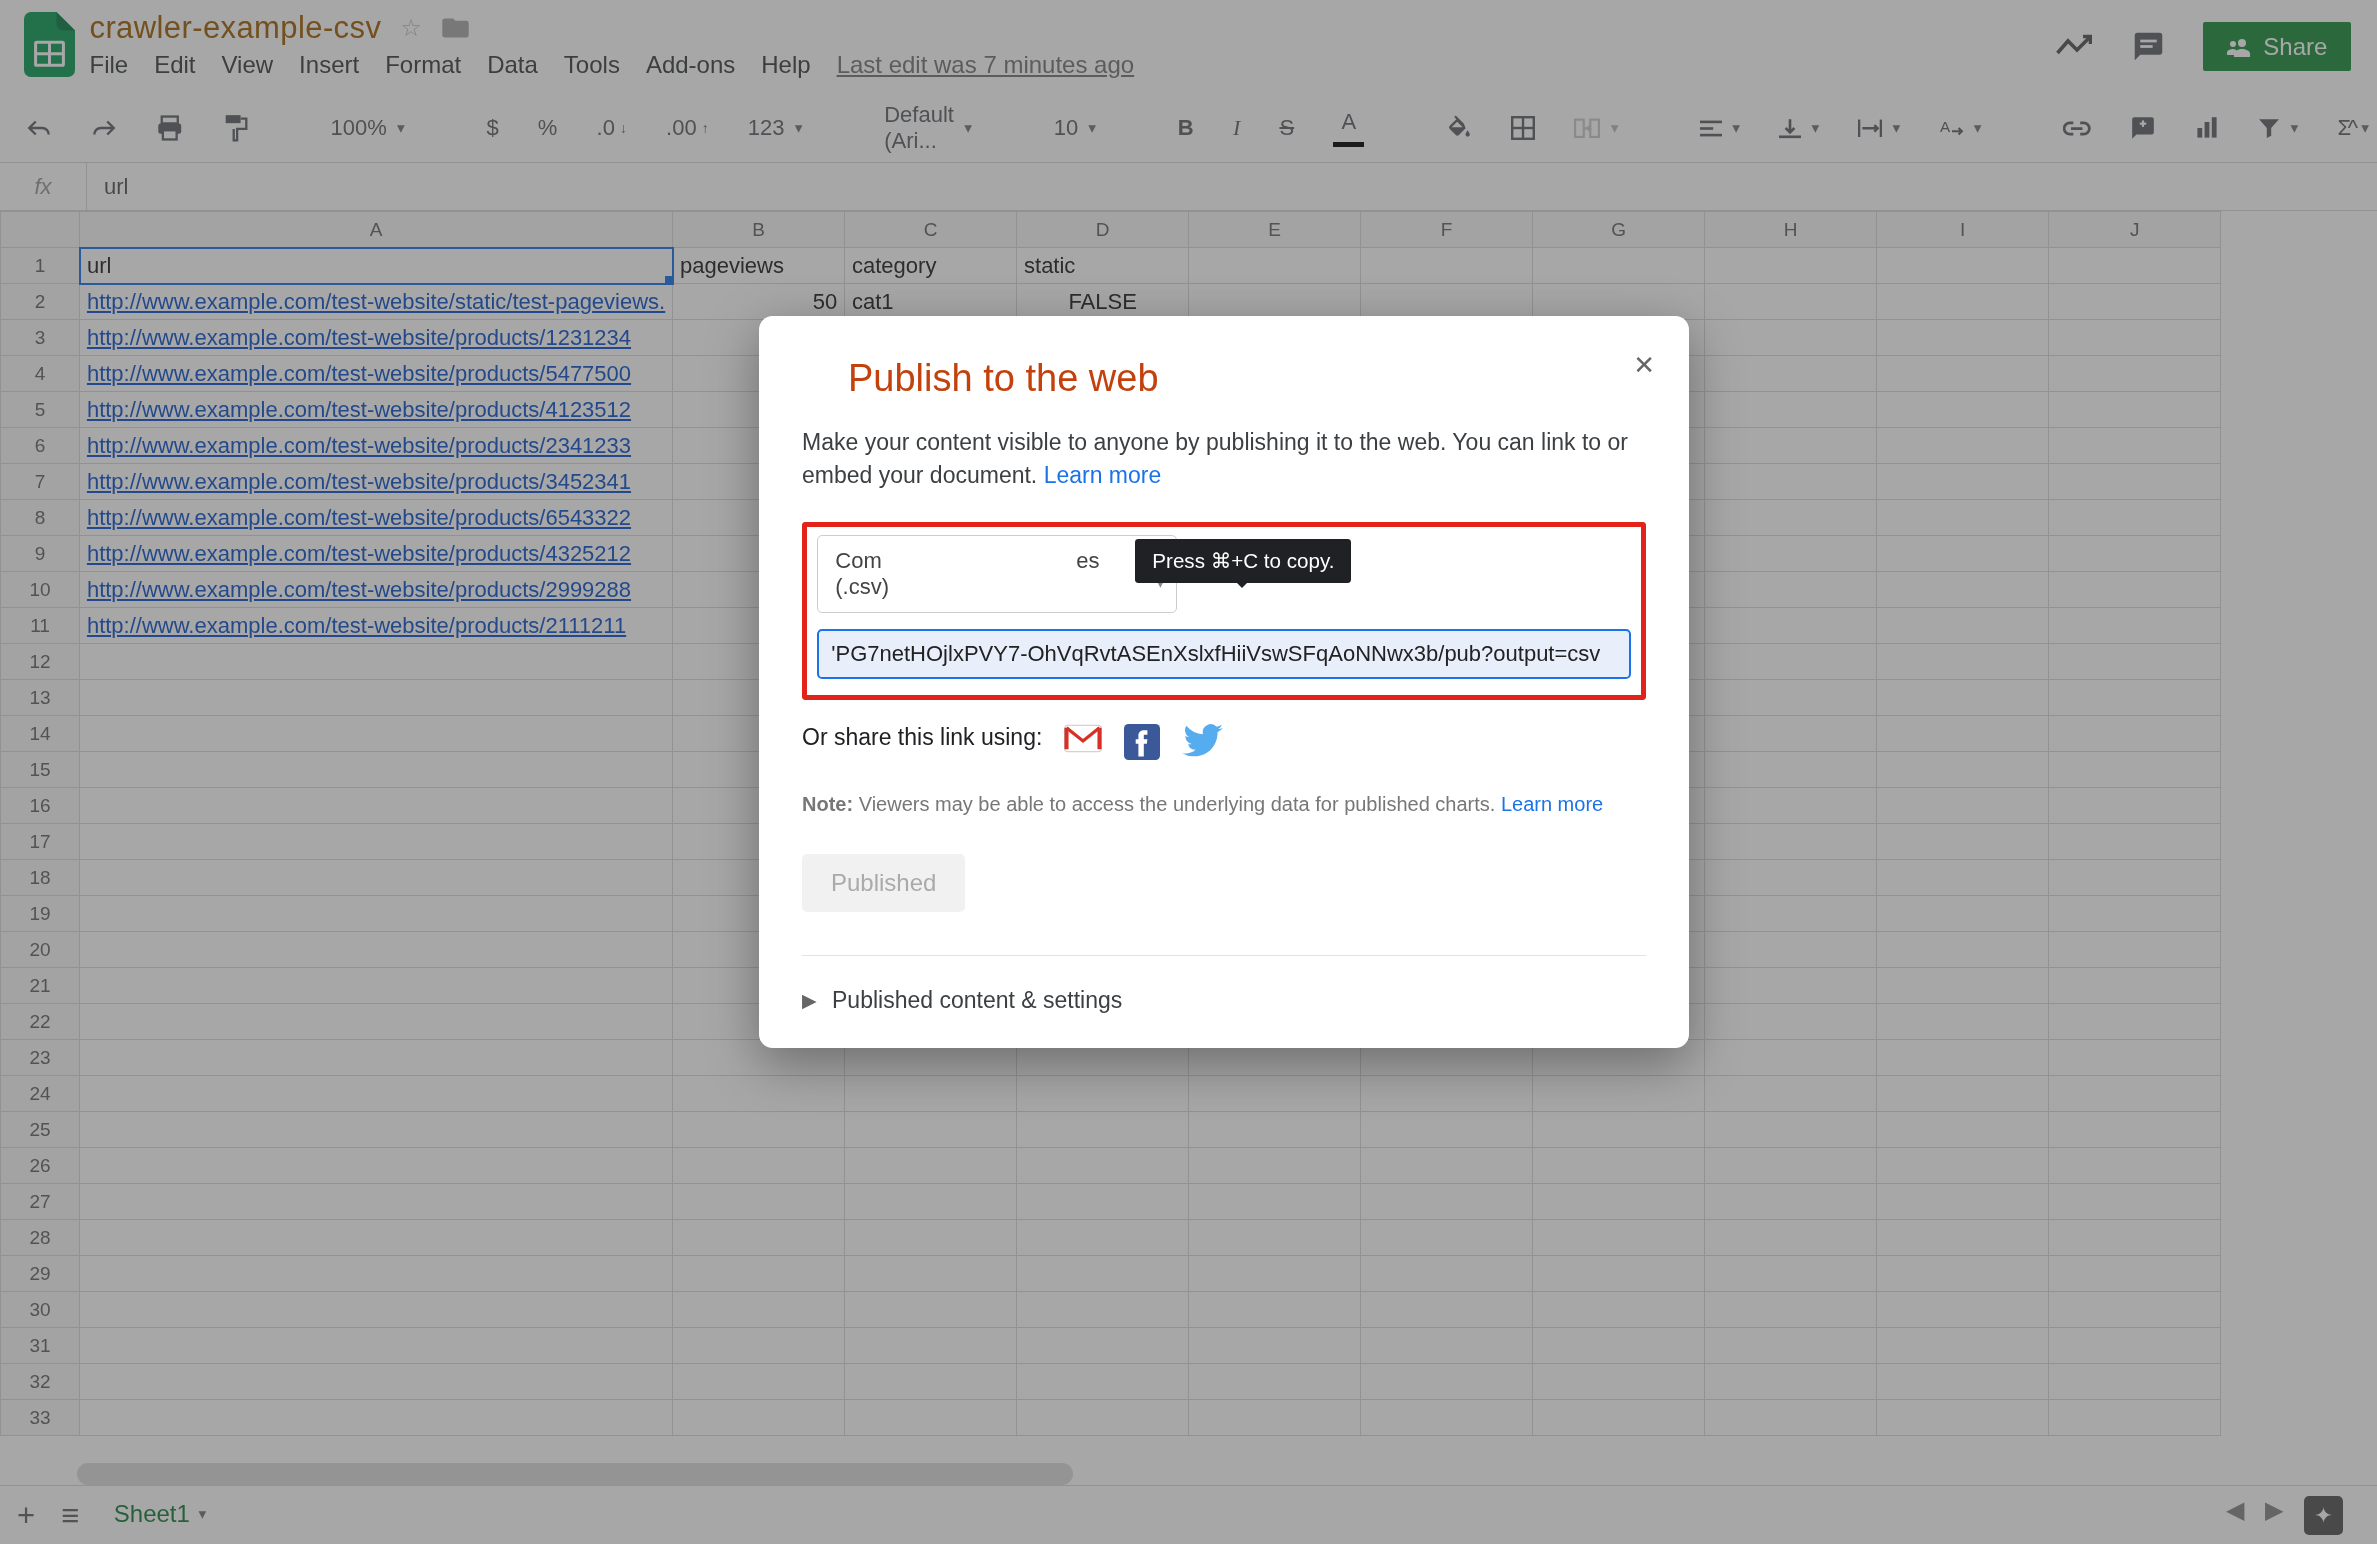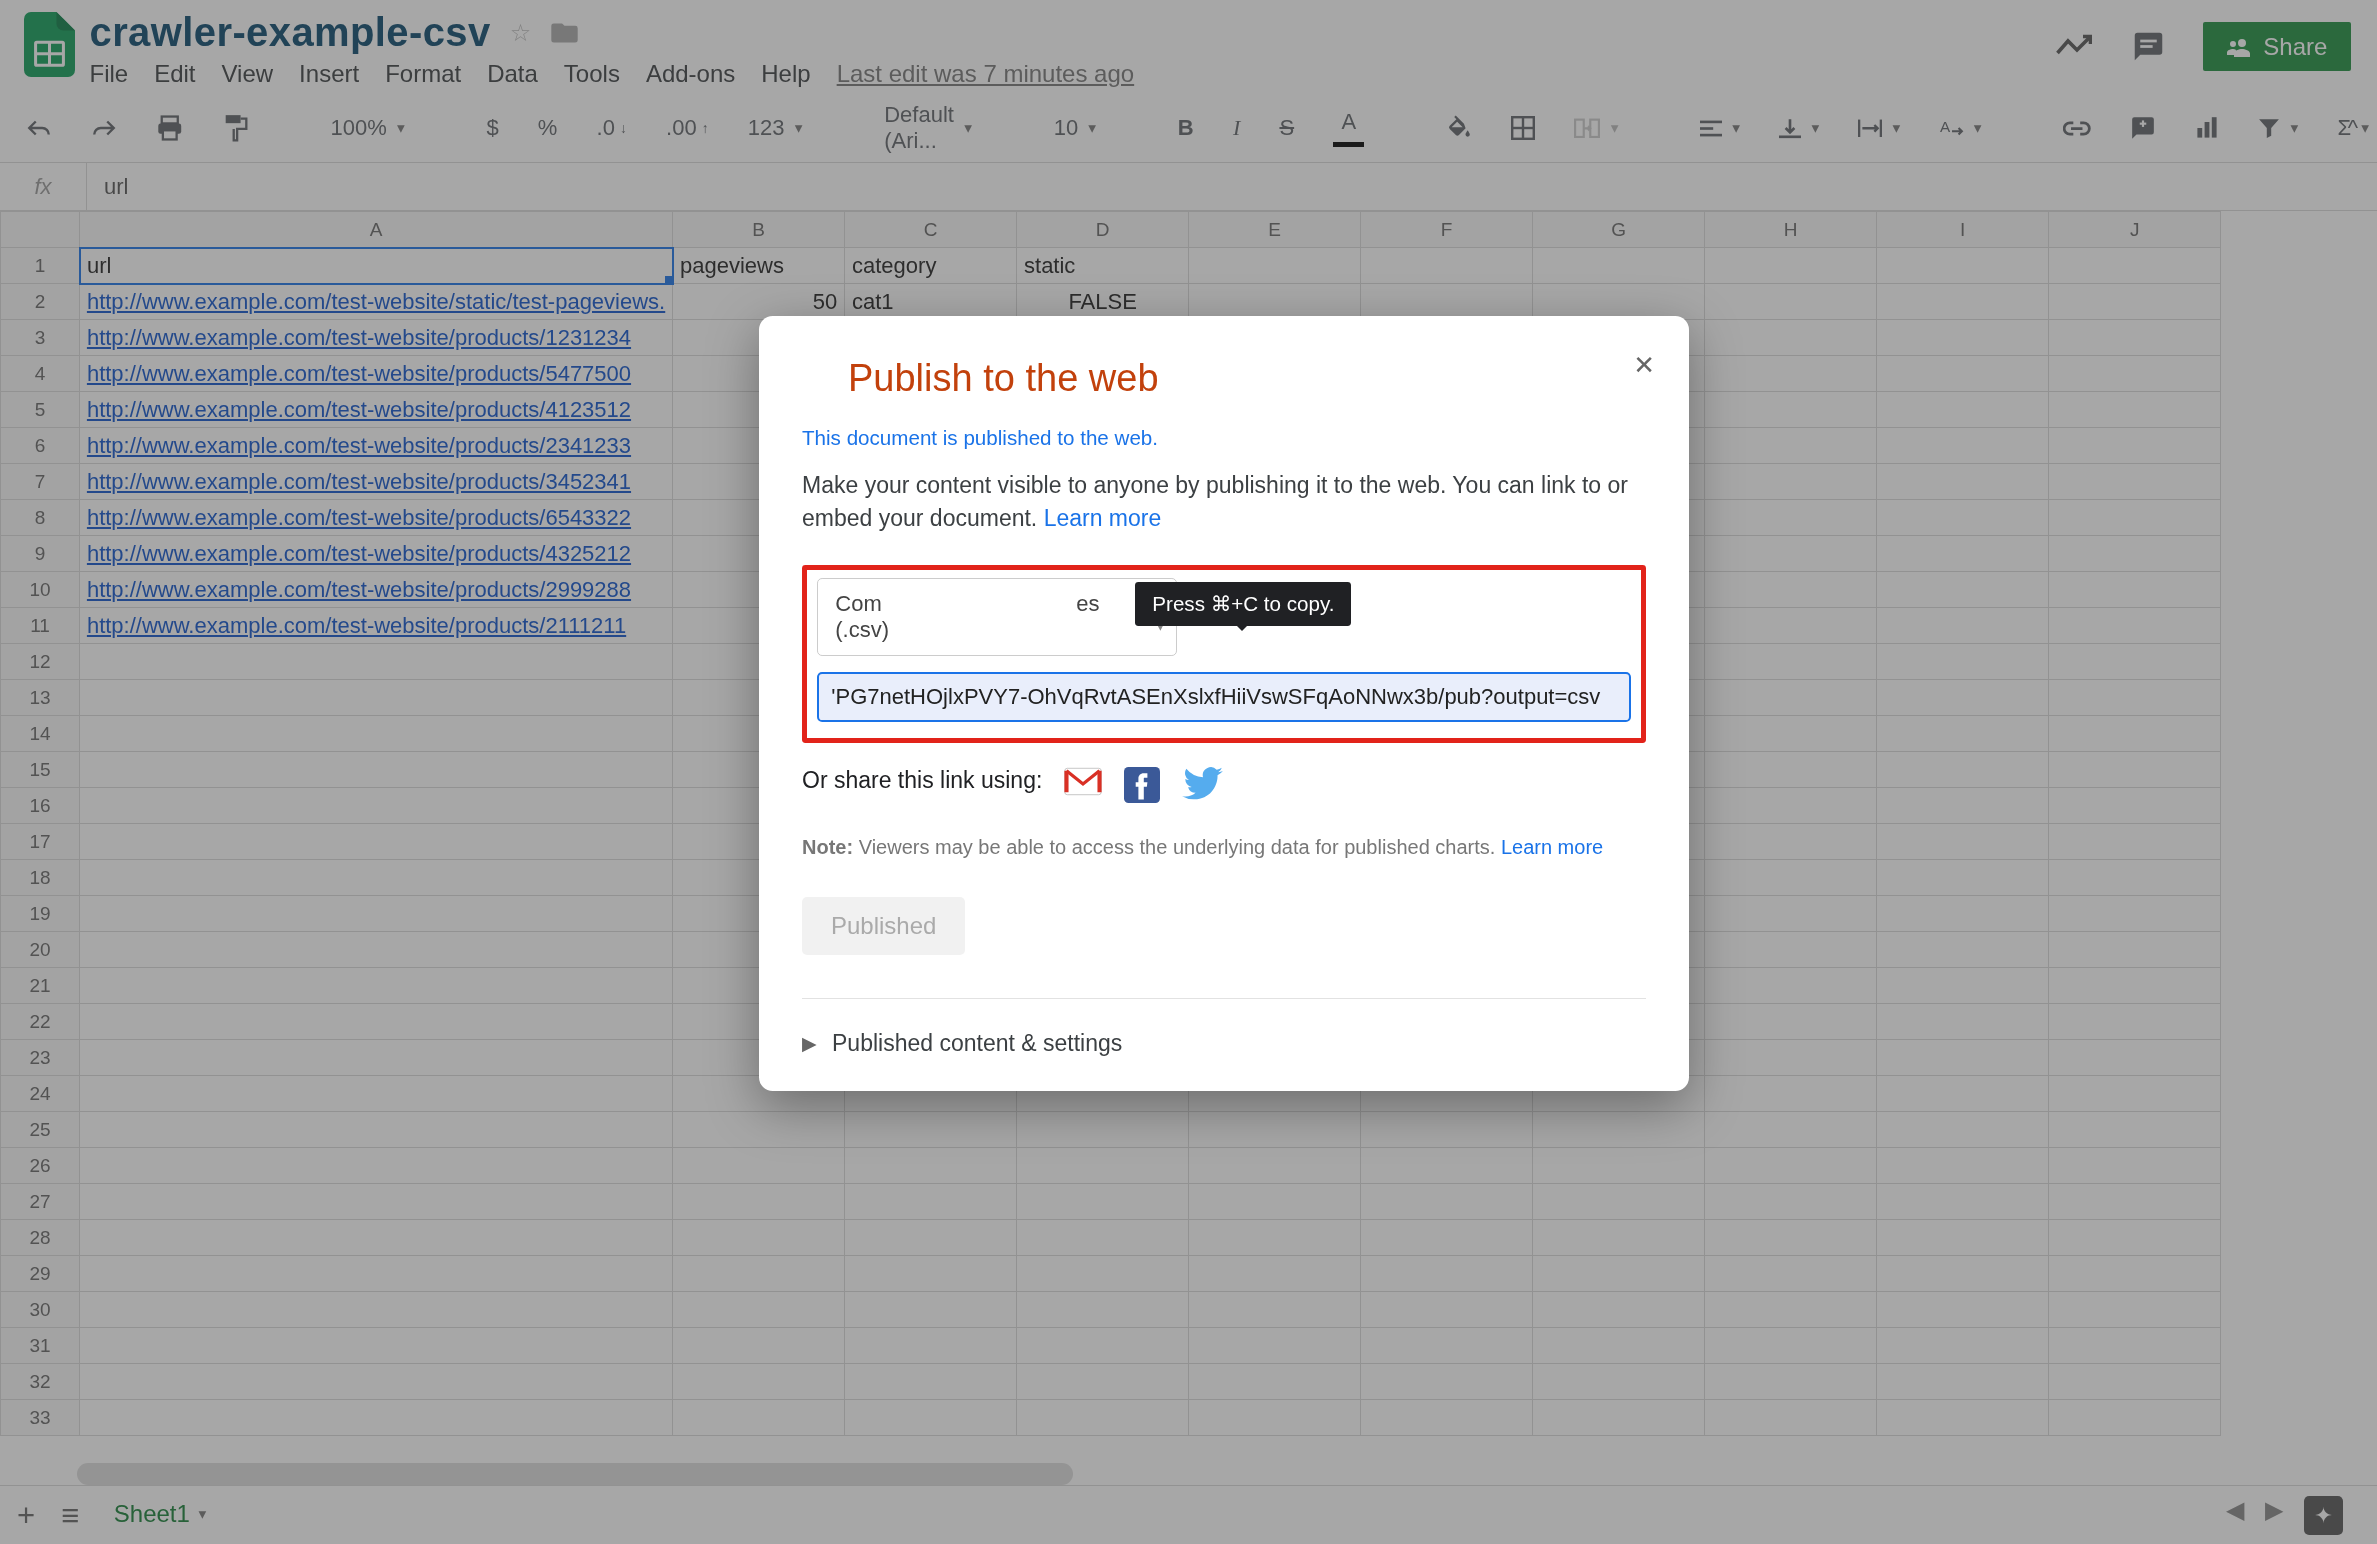--- a/index.html
+++ b/index.html
@@ -5,21 +5,21 @@
   * { box-sizing: border-box; margin: 0; padding: 0; }
   html, body { width: 2377px; height: 1545px; font-family: Arial, "Helvetica Neue", sans-serif; background:#fff; color:#202124; overflow:hidden; }
   .app { position:relative; width:100%; height:100%; }
   .dimmer { position:absolute; inset:0; background:rgba(60,60,60,0.45); z-index:50; }
 
   
   .titlebar { height:94px; display:flex; align-items:flex-start; padding:10.3px 17px 0 15.4px; }
   .logo { width:69px; height:69px; display:flex; align-items:center; justify-content:center; }
   .title-stack { display:flex; flex-direction:column; gap:5.1px; margin-left:5.1px; flex:1; }
   .title-row { display:flex; align-items:center; gap:19px; }
-  .doc-title { font-size:40px; color:#0c4a6e; font-weight:700; letter-spacing:0.4px; }
+  .doc-title { font-size:31px; color:#a16207; font-weight:400; letter-spacing:0.4px; }
   .star-icon, .folder-icon { font-size:24px; color:#bbb; }
   .menu-row { display:flex; align-items:center; gap:26px; font-size:24px; color:#3c4043; }
   .menu-row span { cursor:default; }
   .last-edit { color:#777; text-decoration:underline; }
   .title-right { display:flex; align-items:center; gap:34px; margin-right:8.6px; margin-top:12px; }
   .icon-btn { width:41px; height:41px; display:flex; align-items:center; justify-content:center; color:#5f6368; }
   .share-btn { background:#1e8e3e; color:#fff; border-radius:2px; padding:10.3px 24px; font-size:24px; display:flex; align-items:center; gap:12px; font-weight:500; }
   .share-btn svg { width:24px; height:24px; fill:#fff; }
 
   
@@ -736,21 +736,20 @@
       <span style="color:#888">▶</span>
       <span class="explore-btn">✦</span>
     </div>
   </div>
 
   <div class="dimmer"></div>
 
   <div class="modal">
     <span class="close">✕</span>
     <h1>Publish to the web</h1>
-    <div class="pub-status">This document is published to the web.</div>
     <div class="pub-desc">
       <span>Make your content visible to anyone by publishing it to the web. You can link to or embed your document. </span><a href="#">Learn more</a>
     </div>
     <div class="red-frame">
       <div class="selects">
         <div class="sel" style="width:360px">
           <span>Com</span>
           <span style="visibility:hidden">ma-separated valu</span>
           <span>es (.csv)</span>
         </div>

